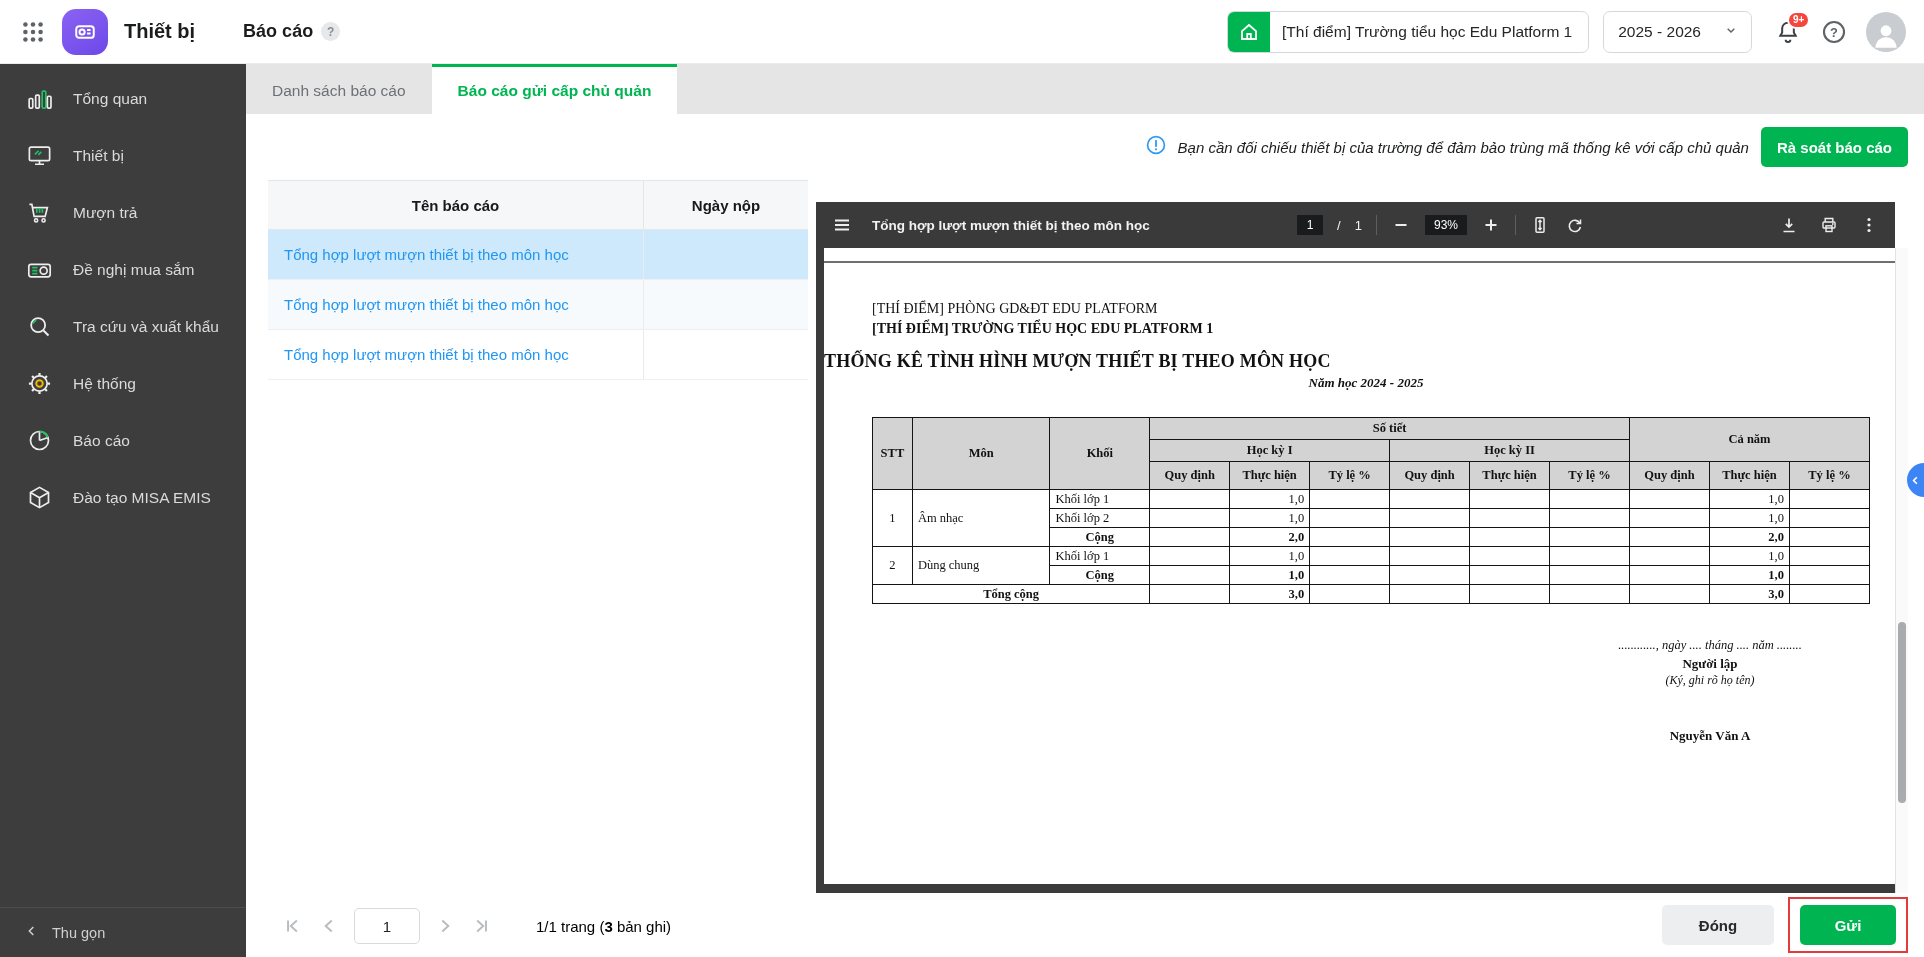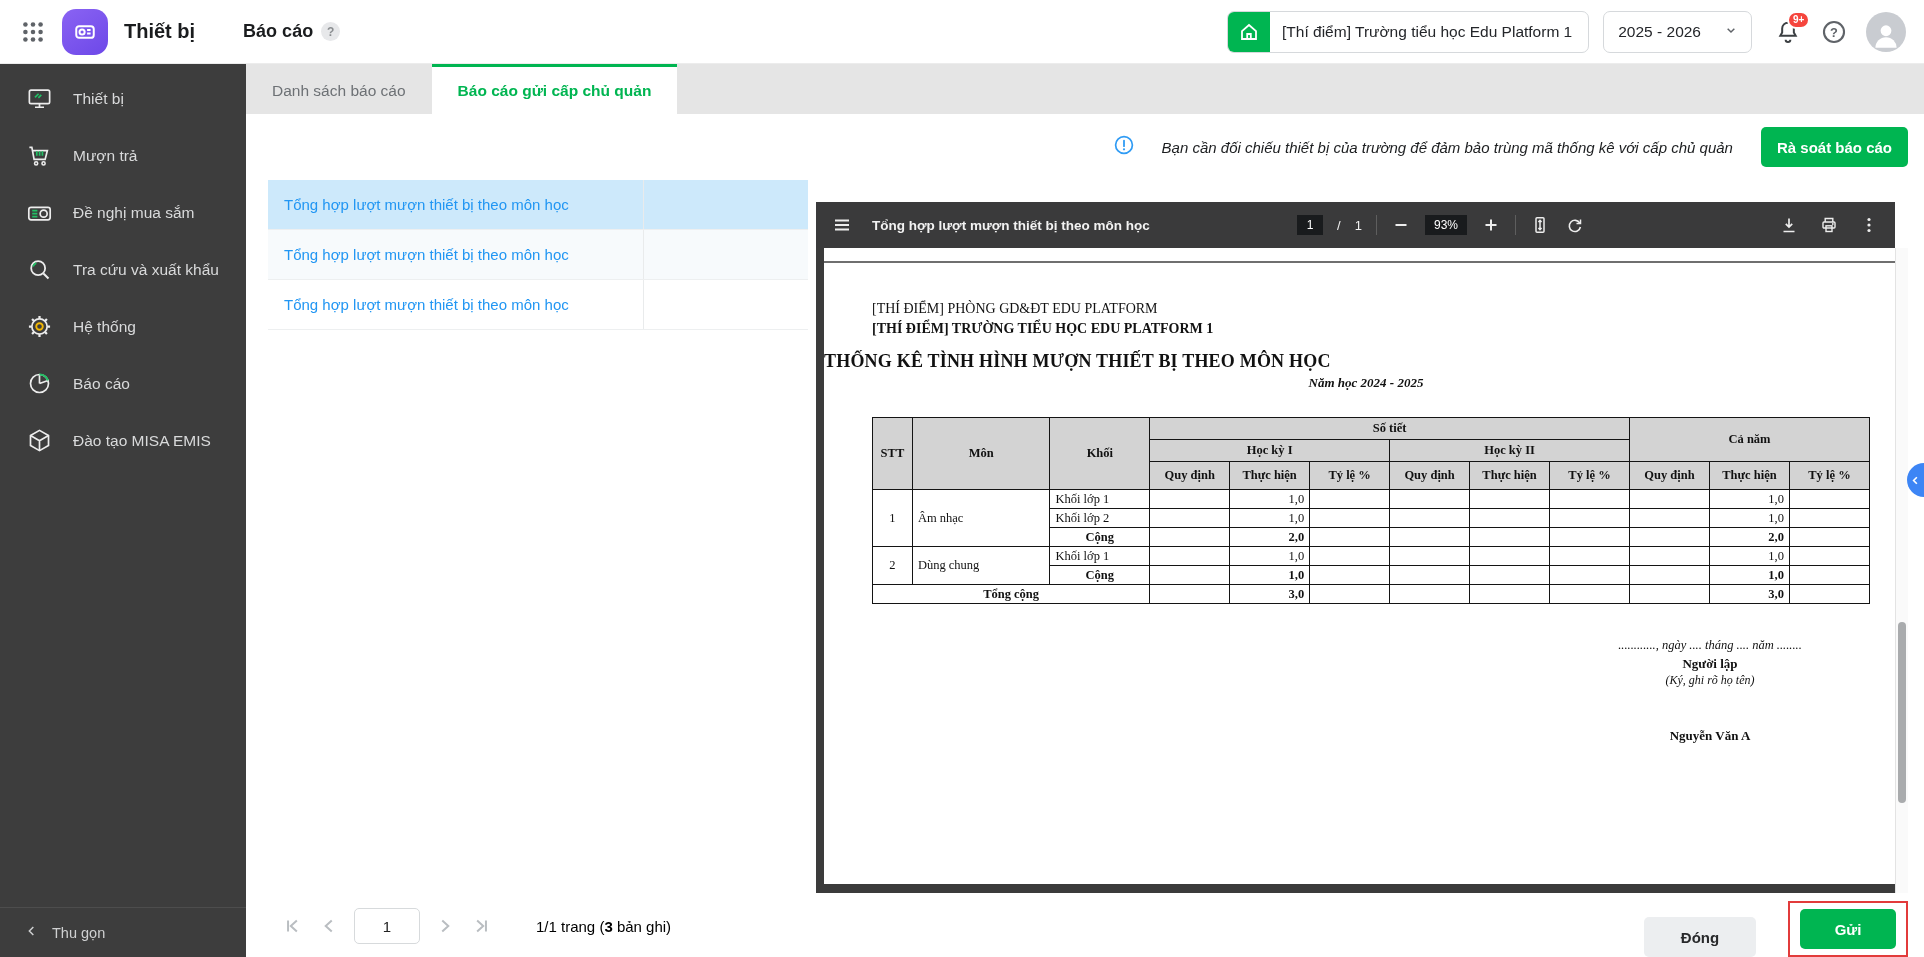--- a/index.html
+++ b/index.html
@@ -45,21 +45,21 @@
     padding-left:24px; gap:12px; color:#cfd0d1; font-size:14.5px; cursor:pointer; }
 
   .main { flex:1; display:flex; flex-direction:column; min-width:0; }
   .tabbar { height:50px; background:#e5e5e5; display:flex; flex:none; }
   .tab { padding:0 26px; display:flex; align-items:center; font-size:15.5px; color:#6d7control175; color:#6d7175;
     font-weight:500; cursor:pointer; border-top:3px solid transparent; }
   .tab.active { background:#fff; color:var(--green); font-weight:bold; border-top:3px solid var(--green); }
 
   .content { flex:1; background:#fff; display:flex; flex-direction:column; min-height:0; position:relative; }
   .notice-row { height:66px; flex:none; display:flex; align-items:center; justify-content:flex-end;
-    padding-right:16px; gap:28px; }
+    padding-right:16px; gap:12px; }
   .notice-text { font-style:italic; font-size:15px; color:#1c1e20; }
   .btn-green { background:var(--green); color:#fff; border:none; border-radius:5px; height:40px;
     padding:0 16px; font-size:15px; font-weight:bold; cursor:pointer; font-family:inherit; }
 
   .panels { flex:1; display:flex; min-height:0; }
   .list-panel { width:562px; flex:none; padding-left:22px; display:flex; flex-direction:column; }
   .list-table { width:540px; }
   .lt-head { display:grid; grid-template-columns:375px 165px; height:50px;
     background:#f6f7f8; border-top:1px solid #e4e6e8; border-bottom:1px solid #e4e6e8; }
   .lt-h { display:flex; align-items:center; justify-content:center; font-size:15px; font-weight:bold; color:#17191b; }
@@ -116,21 +116,21 @@
   .sig { width:340px; margin:34px 28px 0 auto; text-align:center; }
   .sig-date { font-size:12.5px; font-style:italic; }
   .sig-role { font-size:13px; font-weight:bold; margin-top:3px; }
   .sig-note { font-size:12px; font-style:italic; margin-top:1px; }
   .sig-name { font-size:13px; font-weight:bold; margin-top:40px; }
 
   .pdf-scrollbar { position:absolute; right:0; top:0; bottom:0; width:13px; background:#fafafa;
     border-left:1px solid #e3e3e3; cursor:pointer; }
   .pdf-scroll-thumb { position:absolute; left:2px; right:2px; top:58%; height:28%; background:#a9abad; border-radius:5px; }
 
-  .viewer-footer { height:64px; flex:none; display:flex; align-items:flex-end; justify-content:flex-end; gap:32px; background:#fff; }
+  .viewer-footer { height:64px; flex:none; display:flex; align-items:center; justify-content:flex-end; gap:14px; background:#fff; }
   .btn-gray { width:112px; height:40px; background:#eceef0; border:none; border-radius:5px; font-size:15px;
     font-weight:bold; color:#28292b; cursor:pointer; font-family:inherit; }
   .annotation { border:2px solid var(--red); padding:6px 10px; display:flex; }
   .btn-send { width:96px; height:40px; }
 
   .edge-handle { position:absolute; right:0; top:349px; width:17px; height:34px; background:#3d85f5;
     border-radius:17px 0 0 17px; display:flex; align-items:center; justify-content:center; cursor:pointer; z-index:5; }
 </style>
 </head>
 <body>
@@ -200,20 +200,29 @@
           <path d="M4.5 21a7.5 7.5 0 0 1 15 0Z" fill="#fff"></path>
         </svg>
     </span>
   </header>
 
   <div class="body">
     <aside class="sidebar">
       <nav class="side-nav">
           <div class="side-item">
     <span class="side-ico"><svg viewBox="0 0 24 24" fill="none">
+                <rect x="2.8" y="12" width="3.2" height="8.5" rx="1" stroke="#ededed" stroke-width="1.5"></rect>
+                <rect x="8.6" y="9" width="3.2" height="11.5" rx="1" stroke="#ededed" stroke-width="1.5"></rect>
+                <rect x="14.4" y="5.5" width="3.2" height="15" rx="1" stroke="#22c065" stroke-width="1.5"></rect>
+                <rect x="20" y="10" width="3.2" height="10.5" rx="1" stroke="#ededed" stroke-width="1.5" transform="translate(-1 0)"></rect>
+              </svg></span>
+    <span class="side-label">Tổng quan</span>
+          </div>
+          <div class="side-item">
+    <span class="side-ico"><svg viewBox="0 0 24 24" fill="none">
                 <rect x="3" y="4.5" width="18" height="12" rx="1.5" stroke="#ededed" stroke-width="1.5"></rect>
                 <path d="M12 16.5V19M8 19.8h8" stroke="#ededed" stroke-width="1.5"></path>
                 <path d="M8 11l3.2-3.2M11 11.4l2.6-2.6" stroke="#22c065" stroke-width="1.5"></path>
               </svg></span>
     <span class="side-label">Thiết bị</span>
           </div>
           <div class="side-item">
     <span class="side-ico"><svg viewBox="0 0 24 24" fill="none">
                 <path d="M3 4.8h2.2l2 10.7h9.8l2-7.9H6" stroke="#ededed" stroke-width="1.5"></path>
                 <circle cx="9" cy="19" r="1.4" stroke="#ededed" stroke-width="1.4"></circle>
@@ -289,20 +298,24 @@
                 <circle cx="10" cy="14.3" r="1.1" fill="#2f9bf4"></circle>
               </svg>
           </span>
           <span class="notice-text">Bạn cần đối chiếu thiết bị của trường để đảm bảo trùng mã thống kê với cấp chủ quản</span>
           <button class="btn-green">Rà soát báo cáo</button>
         </div>
 
         <div class="panels">
           <section class="list-panel">
             <div class="list-table">
+              <div class="lt-head">
+                <div class="lt-h name">Tên báo cáo</div>
+                <div class="lt-h date">Ngày nộp</div>
+              </div>
               <div class="lt-body">
                   <div class="lt-row selected">
     <div class="lt-c name">
                       <span class="rlink">Tổng hợp lượt mượn thiết bị theo môn học</span>
                     </div>
     <div class="lt-c date"></div>
                   </div>
                   <div class="lt-row">
     <div class="lt-c name">
                       <span class="rlink">Tổng hợp lượt mượn thiết bị theo môn học</span>

